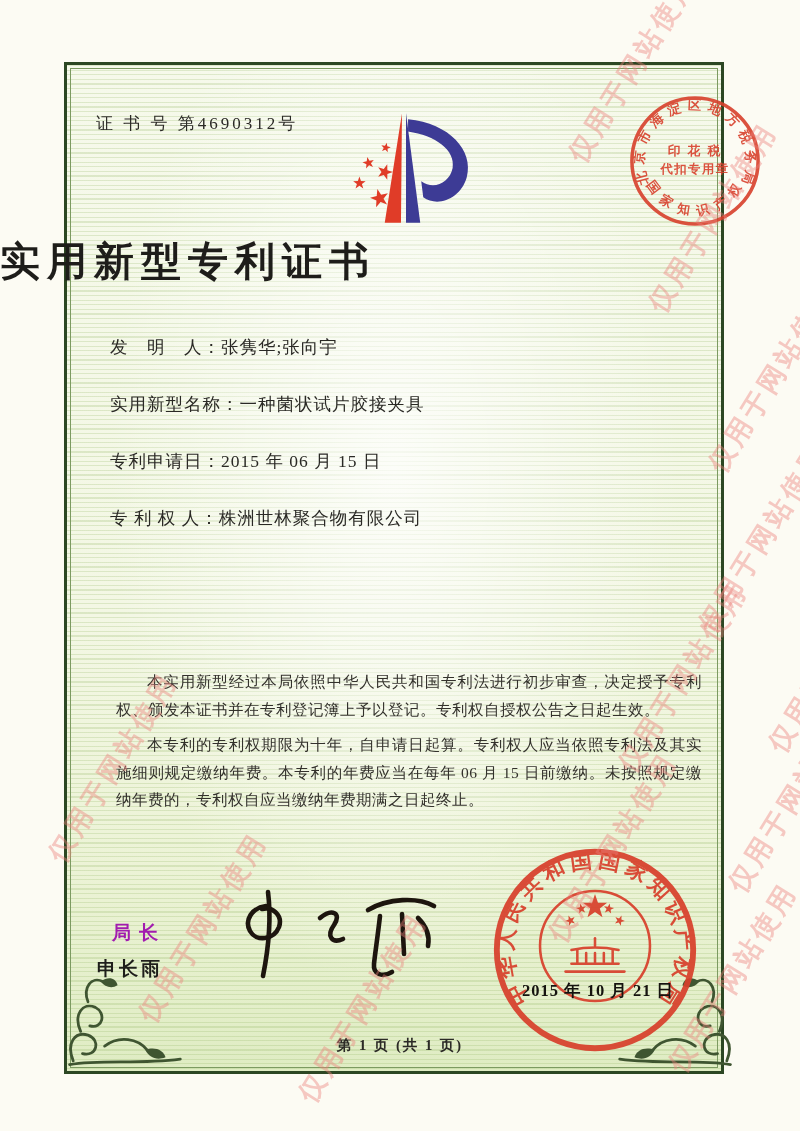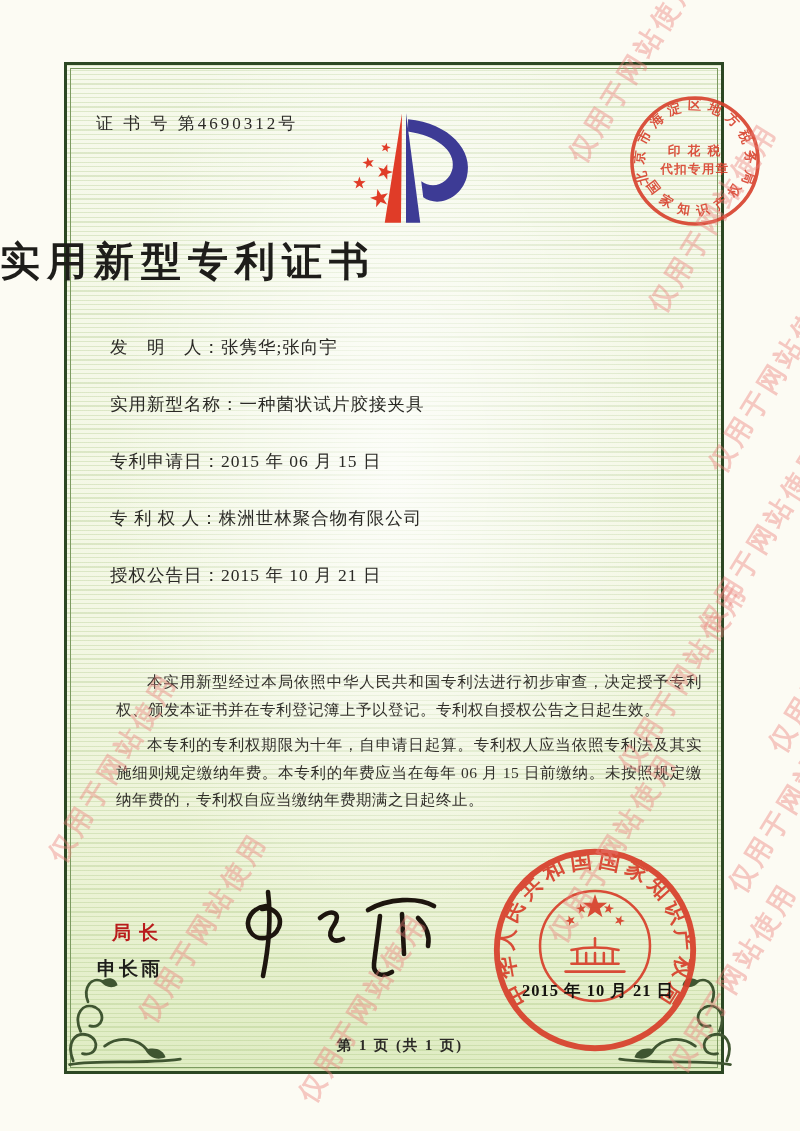--- a/index.html
+++ b/index.html
@@ -36,21 +36,21 @@
   .field-row{font-size:17.5px;line-height:18px;margin-bottom:39px;color:#2a2925;letter-spacing:1px;}
   .f-label{display:inline-block;}
   .f-value{display:inline-block;}
   
   .paras{position:absolute;left:108px;top:660px;width:602px;z-index:10;}
   .paras p{
     margin:8px;font-size:15.5px;line-height:27.5px;text-indent:2em;
     color:#33312c;letter-spacing:.5px;text-align:justify;
   }
   
-  .signer-title{position:absolute;left:112px;top:920px;font-size:19px;font-weight:bold;letter-spacing:8px;z-index:10;color:#b91c1c;}
+  .signer-title{position:absolute;left:112px;top:920px;font-size:19px;font-weight:bold;letter-spacing:8px;z-index:10;color:#a21caf;}
   .signer-name{position:absolute;left:97px;top:956px;font-size:19px;font-weight:bold;letter-spacing:3px;z-index:10;color:#1f1e1b;}
   .signature{position:absolute;left:222px;top:882px;width:235px;height:108px;z-index:11;}
   
   .main-seal{position:absolute;left:487px;top:842px;width:216px;height:216px;z-index:12;opacity:.93;}
   .seal-date{
     position:absolute;left:492px;top:980px;width:212px;text-align:center;z-index:13;
     font-size:16.5px;font-weight:bold;letter-spacing:1px;color:#15130f;
   }
   .tax-seal{position:absolute;left:626px;top:92px;width:138px;height:138px;z-index:12;opacity:.9;}
   
@@ -121,23 +121,20 @@
     <span class="f-label">发　明　人：</span><span class="f-value">张隽华;张向宇</span>
   </div>
   <div class="field-row">
     <span class="f-label">实用新型名称：</span><span class="f-value">一种菌状试片胶接夹具</span>
   </div>
   <div class="field-row">
     <span class="f-label">专利申请日：</span><span class="f-value">2015 年 06 月 15 日</span>
   </div>
   <div class="field-row">
     <span class="f-label">专 利 权 人：</span><span class="f-value">株洲世林聚合物有限公司</span>
-  </div>
-  <div class="field-row">
-    <span class="f-label">授权公告日：</span><span class="f-value">2015 年 10 月 21 日</span>
   </div>
 </div>
 
 <div class="paras">
   <p>本实用新型经过本局依照中华人民共和国专利法进行初步审查，决定授予专利权、颁发本证书并在专利登记簿上予以登记。专利权自授权公告之日起生效。</p>
   <p>本专利的专利权期限为十年，自申请日起算。专利权人应当依照专利法及其实施细则规定缴纳年费。本专利的年费应当在每年 06 月 15 日前缴纳。未按照规定缴纳年费的，专利权自应当缴纳年费期满之日起终止。</p>
 </div>
 
 <div class="signer-title">局长</div>
 <div class="signer-name">申长雨</div>

